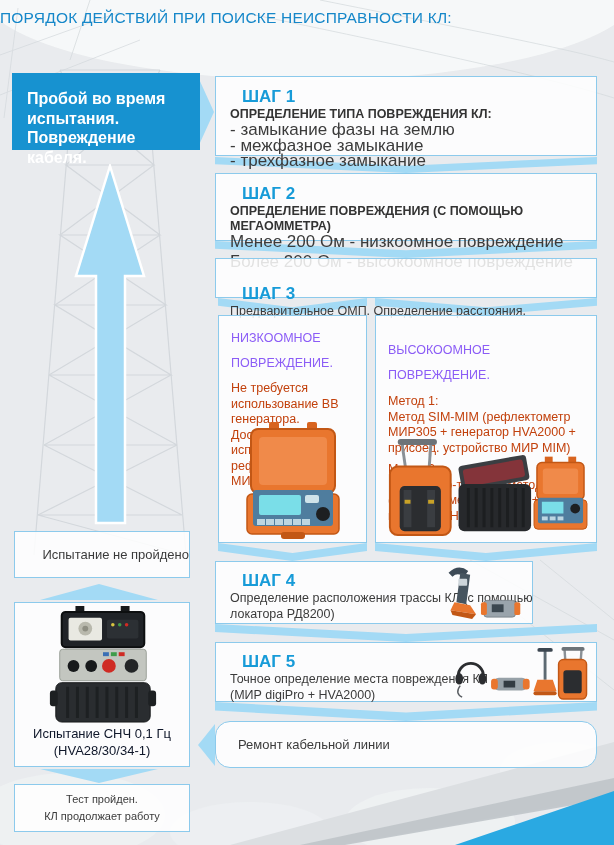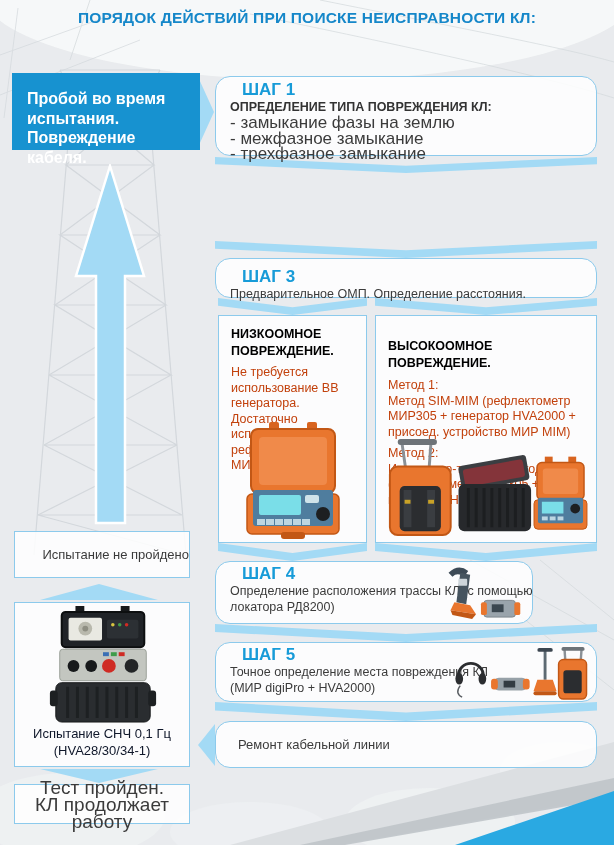--- a/index.html
+++ b/index.html
@@ -5,46 +5,46 @@
   html,body{margin:0;padding:0;background:#dfe2e5;}
   .stage{
     position:relative;width:614px;height:845px;margin:0 auto;overflow:hidden;
     background:#e9ebee;
     font-family:"Liberation Sans","DejaVu Sans",sans-serif;
     -webkit-font-smoothing:antialiased;
   }
   .bg{position:absolute;left:0;top:0;z-index:0;}
   .layer{position:absolute;z-index:2;}
   .title{
-    position:absolute;z-index:2;top:9px;left:0;width:100%;text-align:center;
-    font-size:15.5px;font-weight:bold;color:#1587c9;letter-spacing:.2px;
+    position:absolute;z-index:2;top:9px;left:0;width:100%;
+    font-size:15.5px;font-weight:normal;color:#1587c9;letter-spacing:.2px;
   }
   .bluebox{
     position:absolute;z-index:2;background:#1792d0;color:#fff;
     font-weight:bold;font-size:16px;line-height:19.5px;
     padding:16px 10px 10px 15px;box-sizing:border-box;
   }
   .wbox{
     position:absolute;z-index:2;background:rgba(255,255,255,.85);
     border:1.5px solid #8ccaec;box-sizing:border-box;color:#3b3b3b;
   }
   .step-label{color:#179bd8;font-weight:bold;font-size:17px;line-height:19px;margin:3px 0 1px 12px;}
   .step-head{font-weight:bold;color:#333;font-size:12.5px;line-height:15px;}
   .step-text{font-size:12.5px;line-height:15.5px;color:#3b3b3b;}
-  .step-pad{padding:0 14px 5px 14px;border-radius:15px;}
+  .step-pad{padding:7px 14px 5px 14px;}
   .items div{font-size:17px;line-height:15.5px;color:#3b3b3b;}
   .items.gap div{margin-bottom:4px;}
   .chev{position:absolute;z-index:1;background:#a3daf5;
         clip-path:polygon(0 0,50% 55%,100% 0,100% 45%,50% 100%,0 45%);}
   .tri-right{position:absolute;z-index:1;background:#a3daf5;clip-path:polygon(0 0,100% 50%,0 100%);}
   .tri-up{position:absolute;z-index:1;background:#a3daf5;clip-path:polygon(50% 0,100% 100%,0 100%);}
   .tri-down{position:absolute;z-index:1;background:#a3daf5;clip-path:polygon(0 0,100% 0,50% 100%);}
   .tri-left{position:absolute;z-index:1;background:#a3daf5;clip-path:polygon(100% 0,100% 100%,0 50%);}
   .center{text-align:center;}
-  .branch-title{font-weight:bold;font-size:12.5px;line-height:17px;color:#000000;margin-bottom:5px;}
+  .branch-title{font-weight:normal;font-size:12.5px;line-height:25px;color:#8b5cf6;margin-bottom:5px;}
   .branch-body{font-size:12.5px;line-height:15.5px;color:#c2410c;}
   .caption{position:absolute;bottom:7px;left:0;width:100%;text-align:center;
            font-size:13px;line-height:17px;color:#0f172a;}
   .dev{position:absolute;z-index:3;}
 </style>
 </head>
 <body>
 
 <div class="stage">
 
@@ -118,40 +118,48 @@
         <rect x="104" y="86" width="8" height="16" rx="3" fill="#1d2022"></rect>
     </svg>
     <div class="caption">
       <div>Испытание СНЧ 0,1 Гц</div>
       <div>(HVA28/30/34-1)</div>
     </div>
   </div>
 
   <div class="tri-down" style="left:40px;top:769px;width:118px;height:14px;"></div>
 
-  <div class="wbox center" style="left:14px;top:784px;width:176px;height:40px;display:flex;flex-direction:column;align-items:center;justify-content:center;font-size:19px;line-height:17px;">
+  <div class="wbox center" style="left:14px;top:784px;width:176px;height:48px;display:flex;flex-direction:column;align-items:center;justify-content:center;font-size:11px;line-height:17px;">
     <div>Тест пройден.</div>
     <div>КЛ продолжает работу</div>
   </div>
 
   <div class="wbox step-pad" style="left:215px;top:76px;width:382px;height:80px;">
     <div class="step-label">ШАГ 1</div>
     <div class="step-head">ОПРЕДЕЛЕНИЕ ТИПА ПОВРЕЖДЕНИЯ КЛ:</div>
     <div class="items">
       <div>- замыкание фазы на землю</div>
       <div>- межфазное замыкание</div>
       <div>- трехфазное замыкание</div>
     </div>
   </div>
   <div class="chev" style="left:215px;top:157px;width:382px;height:16px;"></div>
 
+  <div class="wbox step-pad" style="left:215px;top:173px;width:382px;height:68px;">
+    <div class="step-label">ШАГ 2</div>
+    <div class="step-head">ОПРЕДЕЛЕНИЕ ПОВРЕЖДЕНИЯ (С ПОМОЩЬЮ МЕГАОММЕТРА)</div>
+    <div class="items gap">
+      <div>Менее 200 Ом - низкоомное повреждение</div>
+      <div>Более 200 Ом - высокоомное повреждение</div>
+    </div>
+  </div>
   <div class="chev" style="left:215px;top:241px;width:382px;height:17px;"></div>
 
   <div class="wbox step-pad" style="left:215px;top:258px;width:382px;height:40px;">
-    <div class="step-label" style="margin-top:8px;">ШАГ 3</div>
+    <div class="step-label" style="margin-top:18px;">ШАГ 3</div>
     <div class="step-text">Предварительное ОМП. Определение расстояния.</div>
   </div>
   <div class="chev" style="left:218px;top:298px;width:149px;height:17px;"></div>
   <div class="chev" style="left:375px;top:298px;width:222px;height:17px;"></div>
 
   <div class="wbox" style="left:218px;top:315px;width:149px;height:228px;padding:10px 12px;">
     <div class="branch-title">НИЗКООМНОЕ ПОВРЕЖДЕНИЕ.</div>
     <div class="branch-body">Не требуется использование ВВ генератора.</div>
     <div class="branch-body">Достаточно использования рефлектометра МИР305</div>
     <svg class="dev" style="left:20px;bottom:2px;" width="108" height="118" viewBox="0 0 108 118">

